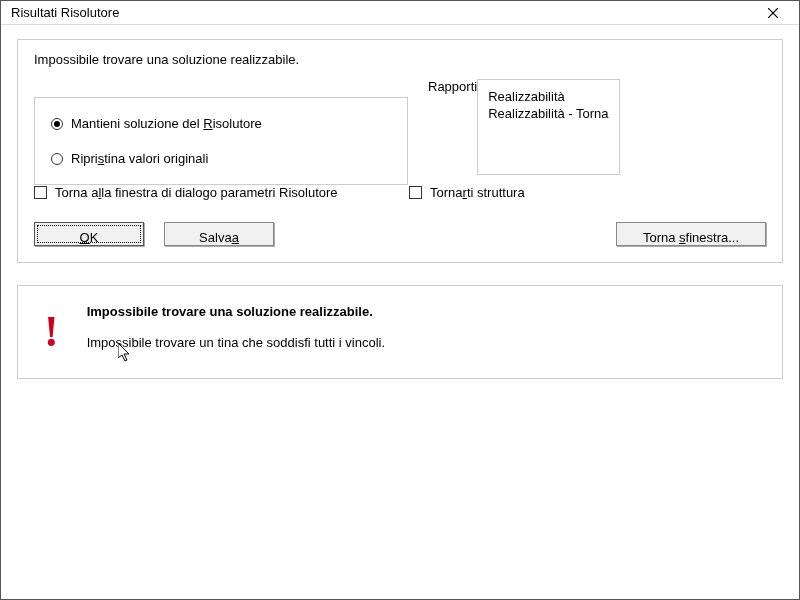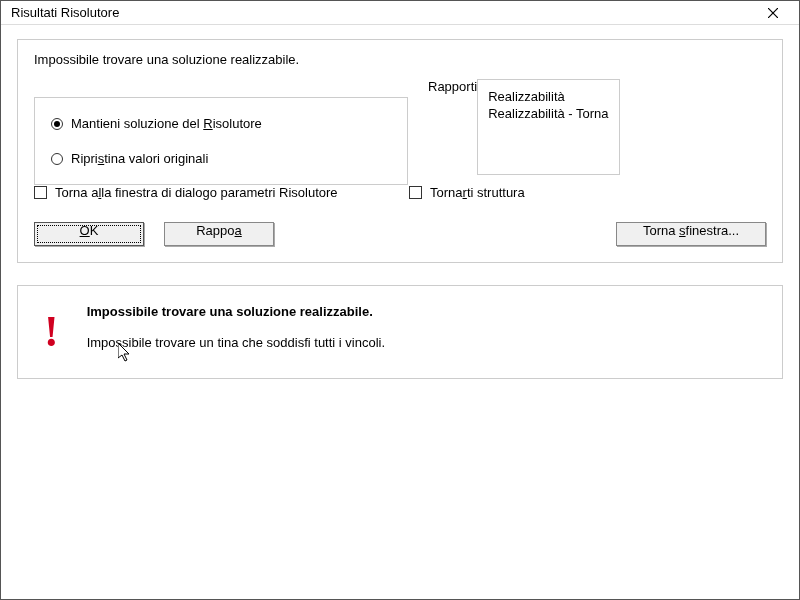--- a/index.html
+++ b/index.html
@@ -97,21 +97,21 @@
     gap: 20px;
     margin-top: 22px;
   }
   .btn {
     min-width: 110px;
     height: 24px;
     border: 1px solid #888;
     background: #f0f0f0;
     box-shadow: 1px 1px 0 #aaa;
     display: inline-flex;
-    align-items: flex-start;
+    align-items: flex-end;
     justify-content: center;
     font-size: 13px;
     padding: 0 16px;
   }
   .btn.default {
     outline: 1px dotted #000;
     outline-offset: -4px;
     border: 1px solid #555;
   }
   .spacer { flex: 1; }
@@ -190,21 +190,21 @@
         <span class="checkbox"></span>
         <span><span>Torna</span><span class="und">r</span><span>ti struttura</span></span>
       </div>
     </div>
 
     <div class="btn-row">
       <div class="btn default">
           <span><span class="und">O</span><span>K</span></span>
         </div>
       <div class="btn">
-          <span><span>Rappo</span><span class="und">a</span></span>
+          <span><span>Salva</span><span class="und">a</span></span>
         </div>
       <div class="spacer"></div>
       <div class="btn" style="min-width:150px">
           <span><span>Torna </span><span class="und">s</span><span>finestra...</span></span>
         </div>
     </div>
 
     <svg class="cursor" viewBox="0 0 14 20">
         <path d="M0 0 L0 15 L4 12 L7 18 L9 17 L6 11 L11 11 Z" fill="#fff" stroke="#000" stroke-width="1"></path>
       </svg>

